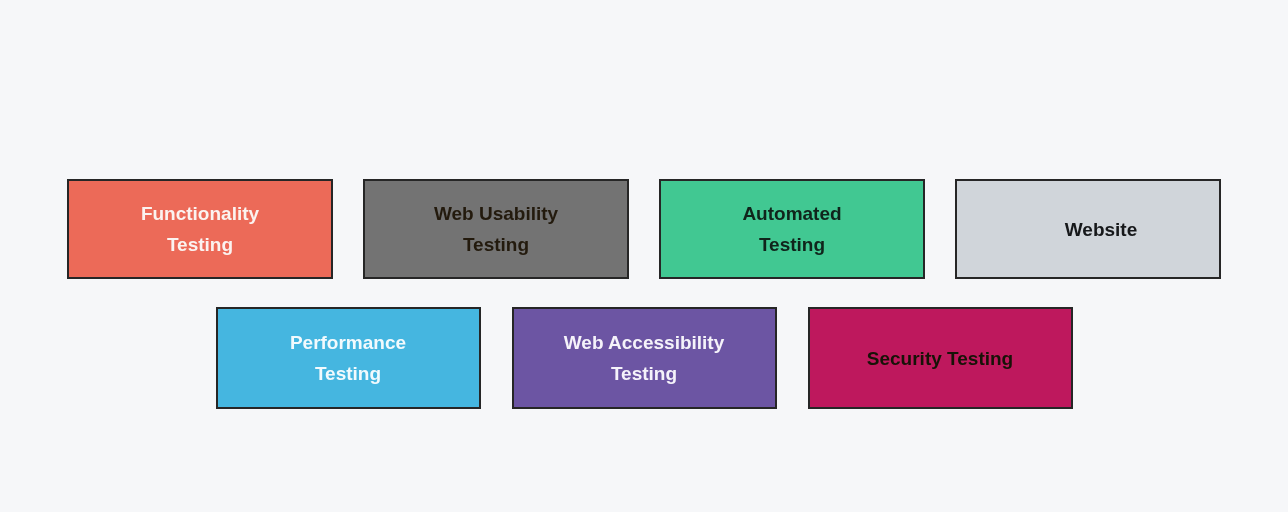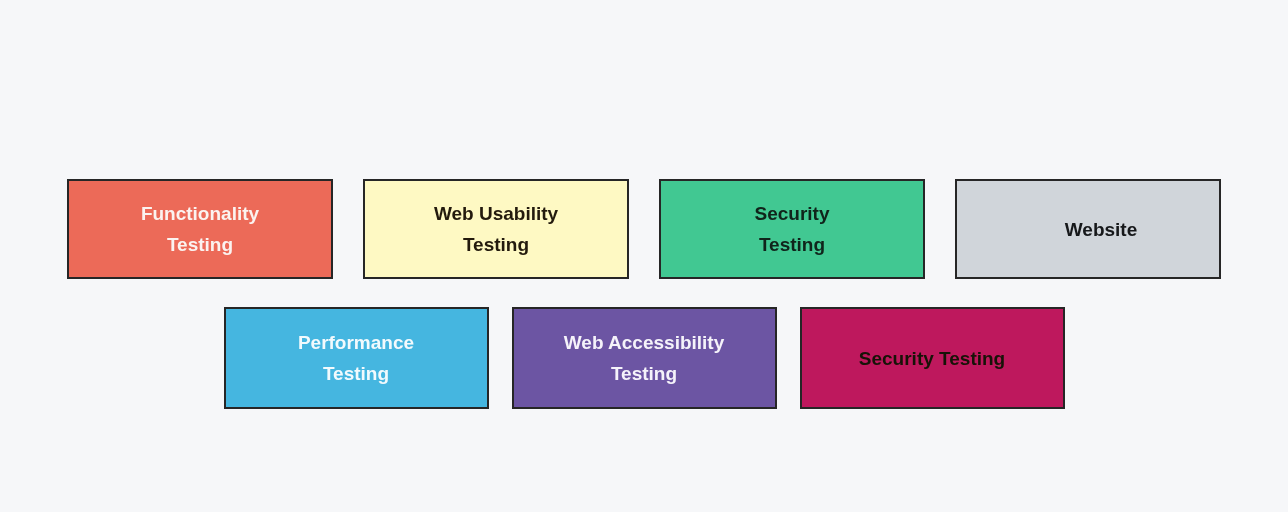--- a/index.html
+++ b/index.html
@@ -27,21 +27,21 @@
     color: #1A1A1A;
   }
   .row {
     position: absolute;
     left: 0;
     width: 100%;
     display: flex;
     justify-content: center;
   }
   .row-1 { top: 179px; gap: 30px; }
-  .row-2 { top: 307px; gap: 23px; }
+  .row-2 { top: 307px; gap: 31px; }
   .box {
     box-sizing: border-box;
     border: 2px solid #262626;
     display: flex;
     flex-direction: column;
     align-items: center;
     justify-content: center;
     text-align: center;
     font-size: 19px;
     font-weight: 700;
@@ -53,26 +53,26 @@
 </style>
 </head>
 <body>
 
 <div class="canvas">
   <div class="row row-1">
       <div class="box" style="background: rgb(236, 106, 88); color: rgb(251, 243, 240);">
         <div class="box-line">Functionality</div>
         <div class="box-line">Testing</div>
       </div>
-      <div class="box" style="background: #fef9c3; color: rgb(35, 26, 13);">
+      <div class="box" style="background: #737373; color: rgb(35, 26, 13);">
         <div class="box-line">Web Usability</div>
         <div class="box-line">Testing</div>
       </div>
       <div class="box" style="background: rgb(65, 200, 146); color: rgb(16, 36, 27);">
-        <div class="box-line">Security</div>
+        <div class="box-line">Automated</div>
         <div class="box-line">Testing</div>
       </div>
       <div class="box" style="background: rgb(208, 213, 218); color: rgb(22, 24, 26); padding-left: 26px;">
         <div class="box-line">Website</div>
       </div>
     </div>
   <div class="row row-2">
       <div class="box" style="background: rgb(69, 182, 224); color: rgb(242, 250, 253);">
         <div class="box-line">Performance</div>
         <div class="box-line">Testing</div>

